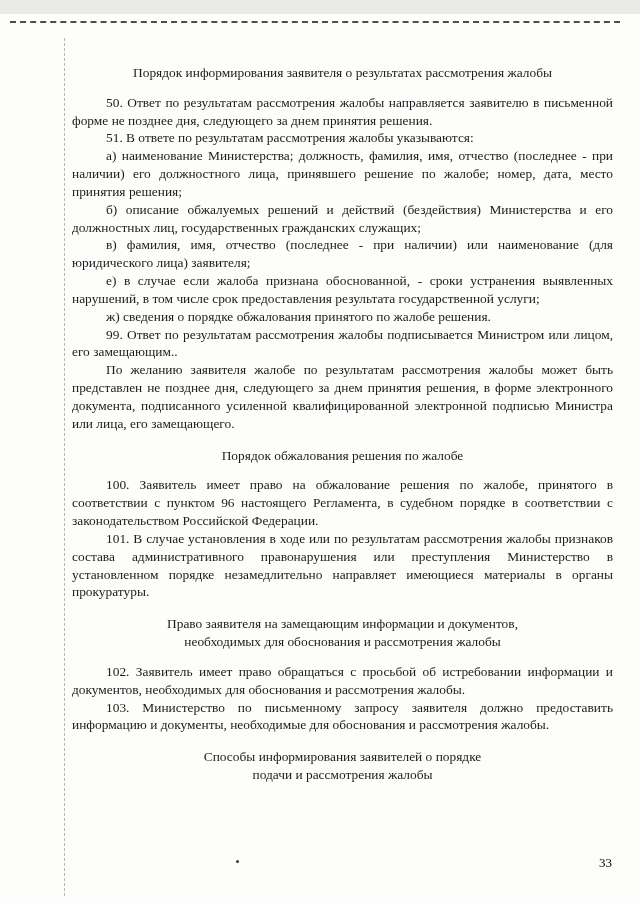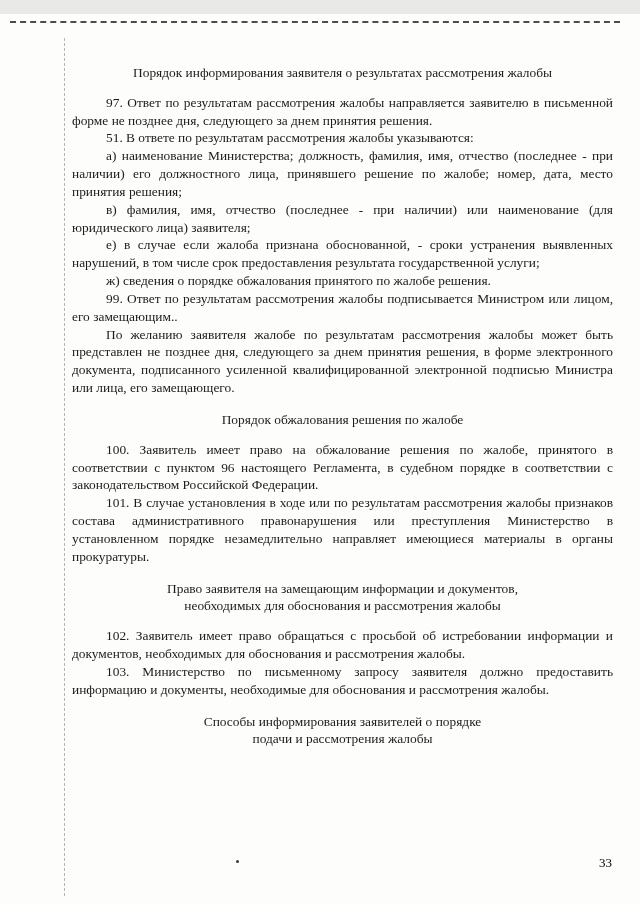--- a/index.html
+++ b/index.html
@@ -69,23 +69,24 @@
 <body>
 
 <div class="page">
 
   <div class="scan-top-line"></div>
   <div class="scan-left-line"></div>
   <div class="scan-dot"></div>
 
   <div class="content">
     <div class="heading first">Порядок информирования заявителя о результатах рассмотрения жалобы</div>
-    <div class="para">97. Ответ по результатам рассмотрения жалобы направляется заявителю в письменной форме не позднее дня, следующего за днем принятия решения.</div>
+    <div class="para">50. Ответ по результатам рассмотрения жалобы направляется заявителю в письменной форме не позднее дня, следующего за днем принятия решения.</div>
     <div class="para">51. В ответе по результатам рассмотрения жалобы указываются:</div>
     <div class="para">а) наименование Министерства; должность, фамилия, имя, отчество (последнее - при наличии) его должностного лица, принявшего решение по жалобе; номер, дата, место принятия решения;</div>
+    <div class="para">б) описание обжалуемых решений и действий (бездействия) Министерства и его должностных лиц, государственных гражданских служащих;</div>
     <div class="para">в) фамилия, имя, отчество (последнее - при наличии) или наименование (для юридического лица) заявителя;</div>
     <div class="para">е) в случае если жалоба признана обоснованной, - сроки устранения выявленных нарушений, в том числе срок предоставления результата государственной услуги;</div>
     <div class="para">ж) сведения о порядке обжалования принятого по жалобе решения.</div>
     <div class="para">99. Ответ по результатам рассмотрения жалобы подписывается Министром или лицом, его замещающим..</div>
     <div class="para">По желанию заявителя жалобе по результатам рассмотрения жалобы может быть представлен не позднее дня, следующего за днем принятия решения, в форме электронного документа, подписанного усиленной квалифицированной электронной подписью Министра или лица, его замещающего.</div>
     <div class="heading">Порядок обжалования решения по жалобе</div>
     <div class="para">100. Заявитель имеет право на обжалование решения по жалобе, принятого в соответствии с пунктом 96 настоящего Регламента, в судебном порядке в соответствии с законодательством Российской Федерации.</div>
     <div class="para">101. В случае установления в ходе или по результатам рассмотрения жалобы признаков состава административного правонарушения или преступления Министерство в установленном порядке незамедлительно направляет имеющиеся материалы в органы прокуратуры.</div>
     <div class="heading">Право заявителя на замещающим информации и документов,
 необходимых для обоснования и рассмотрения жалобы</div>

